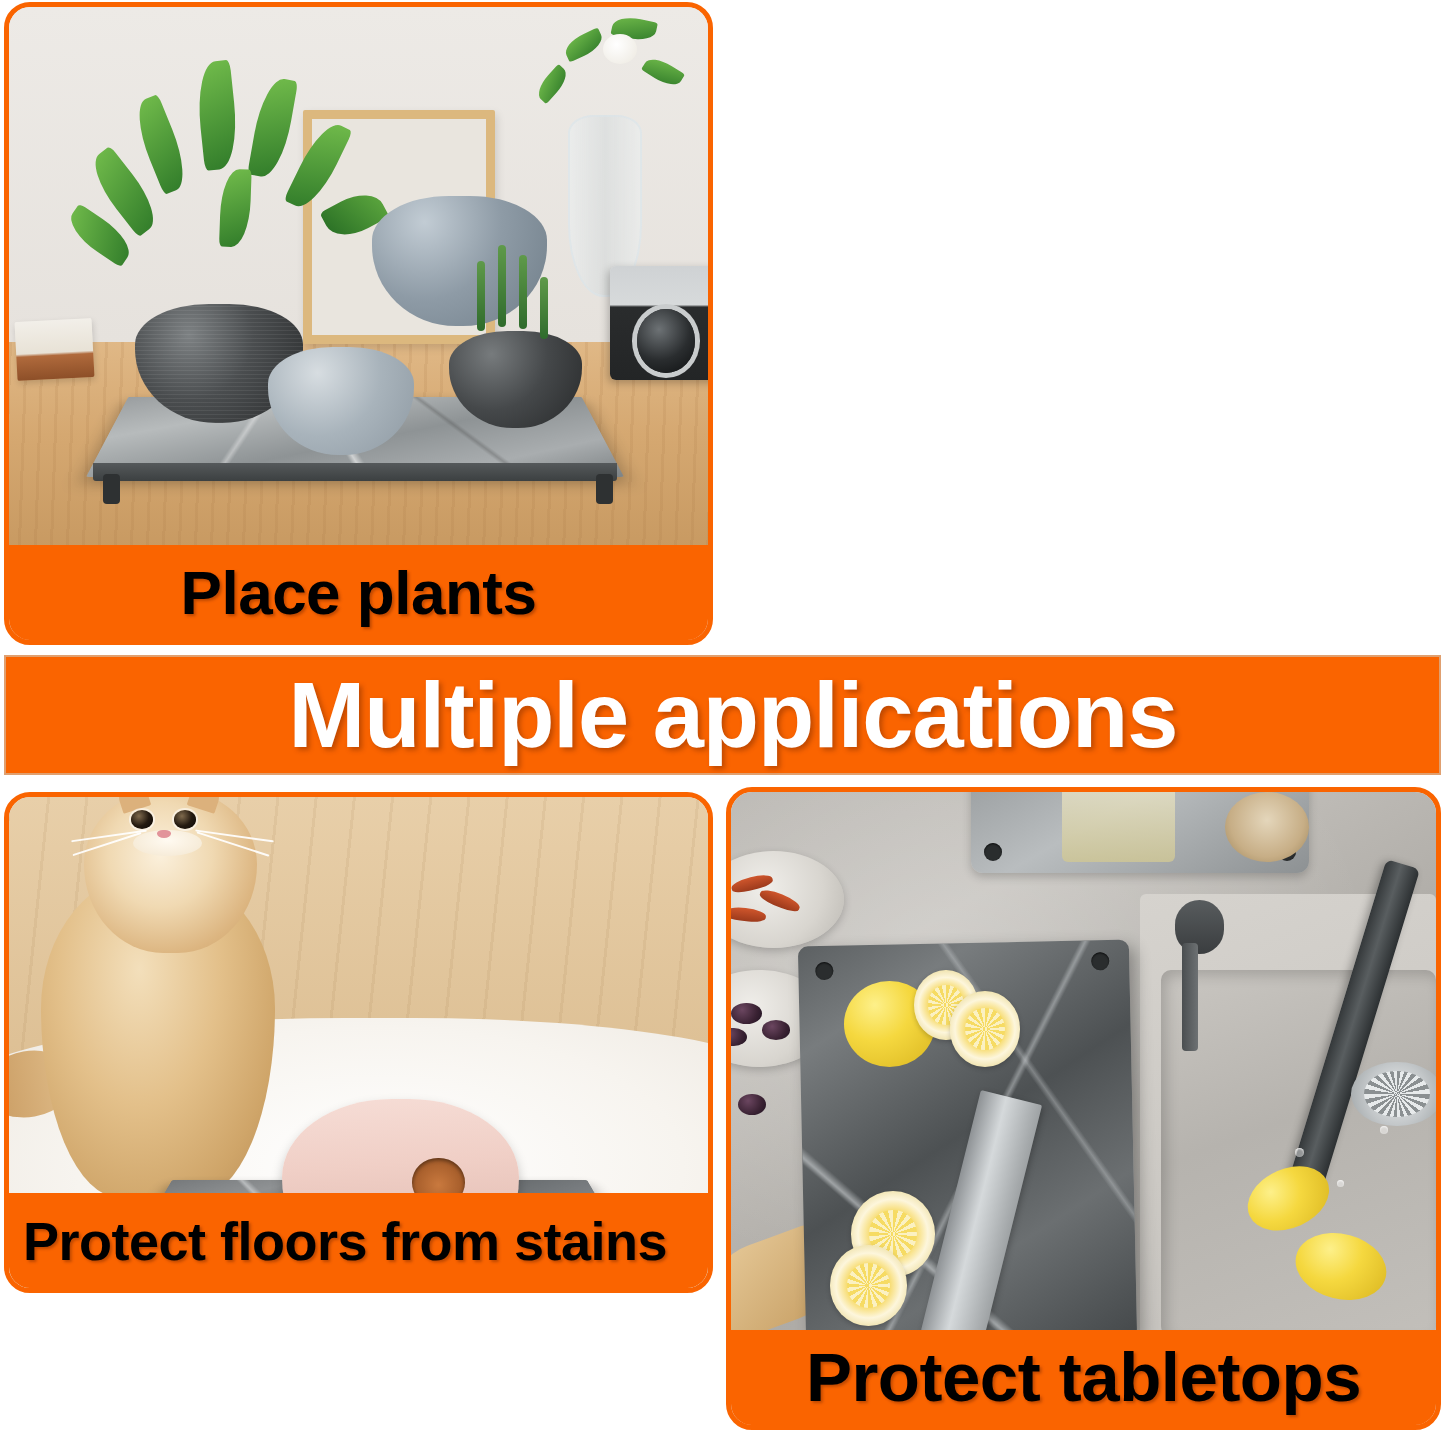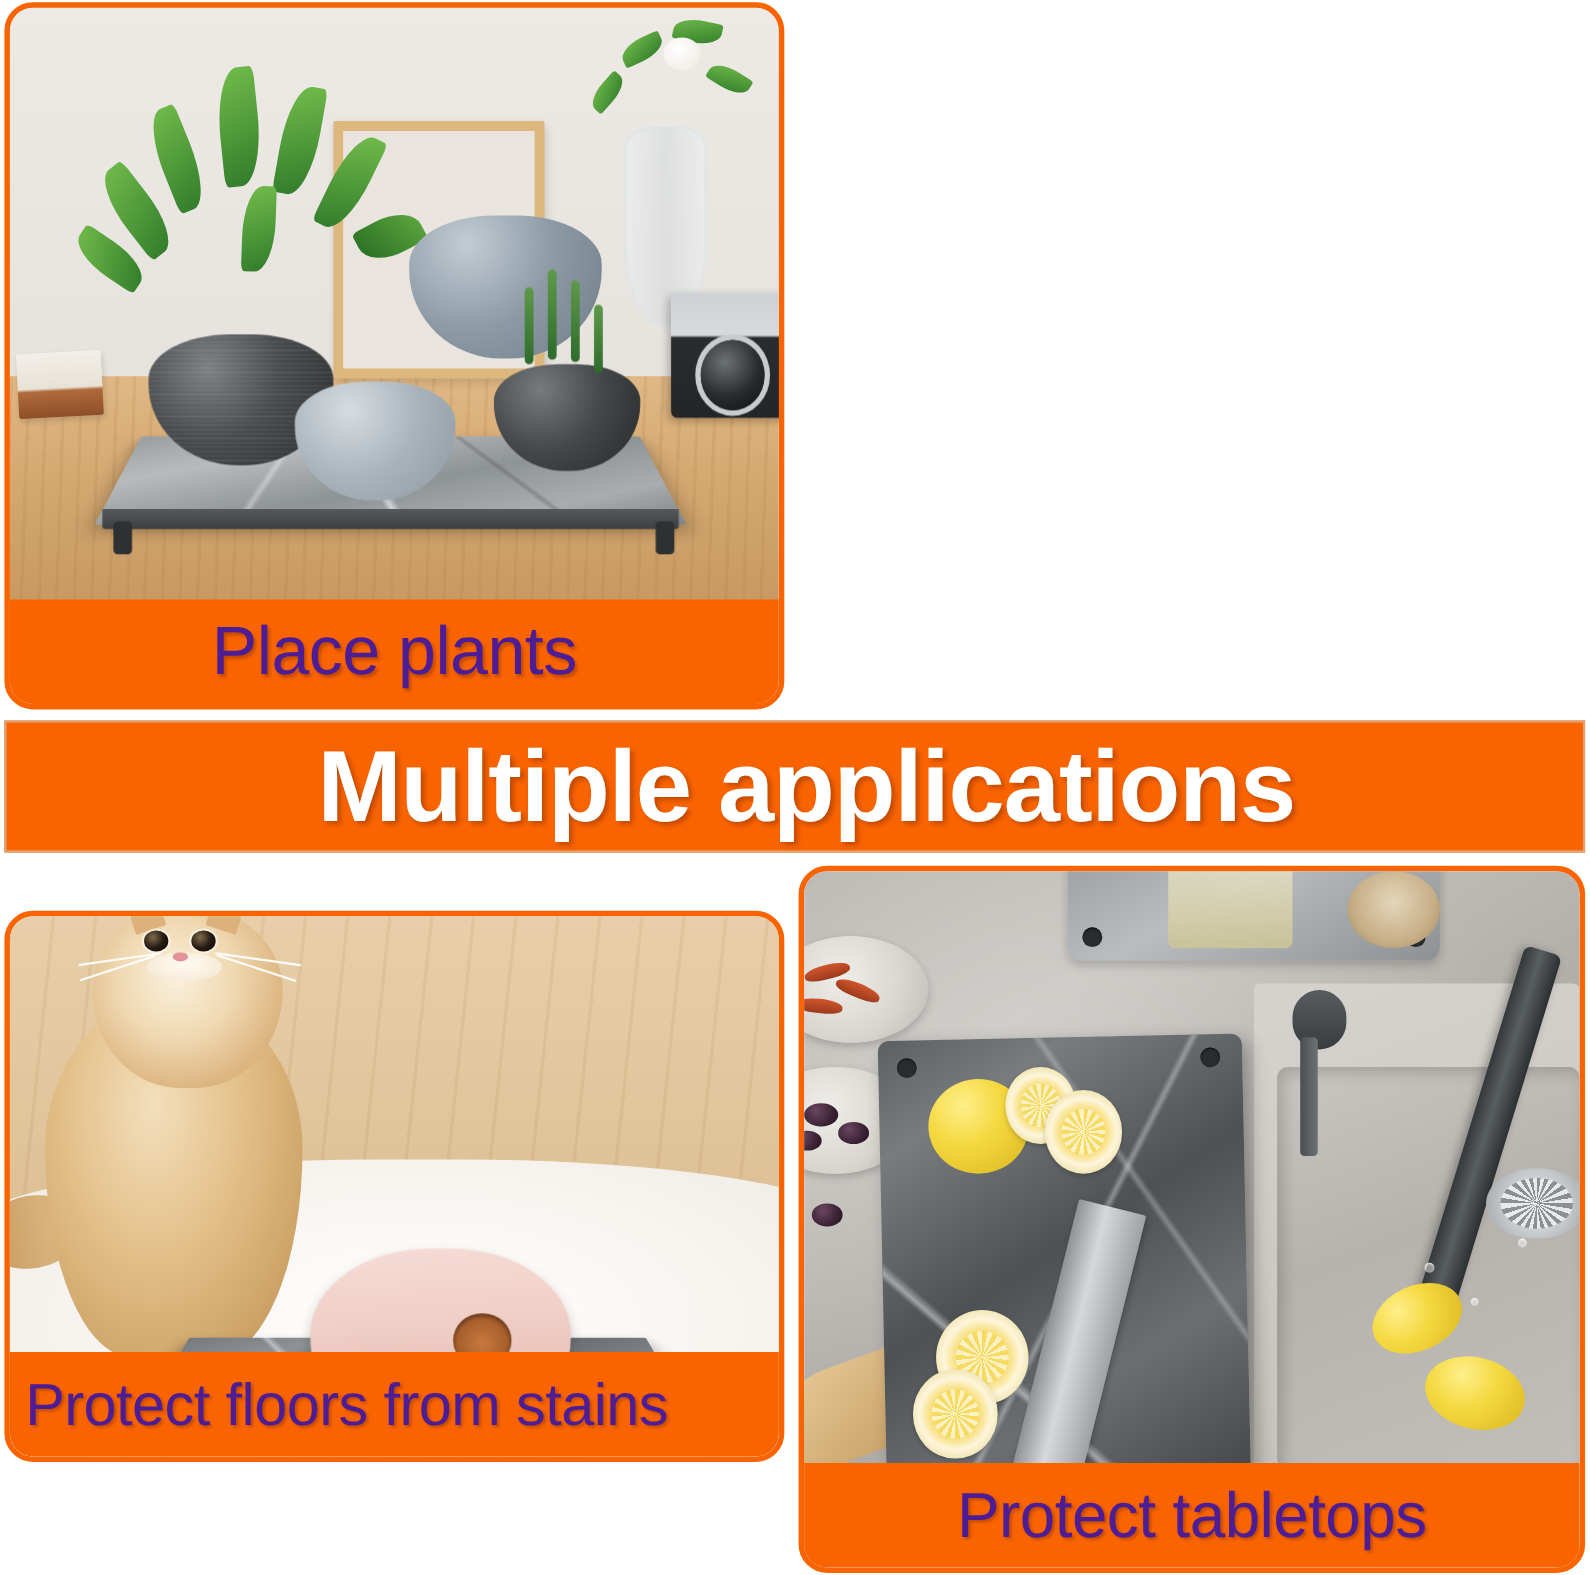--- a/index.html
+++ b/index.html
@@ -17,40 +17,40 @@
     border-radius:26px;
     overflow:hidden;
     background:#e8e8e8;
     box-sizing:border-box;
   }
   .photo{position:absolute;left:0;top:0;right:0;overflow:hidden;}
   .caption{
     position:absolute;left:0;right:0;bottom:0;
     background:#FA6400;
     display:flex;align-items:center;
-    color:#4c1d95;
-    font-weight:normal;
+    color:#000000;
+    font-weight:bold;
     letter-spacing:-0.5px;
     text-shadow:2px 2px 3px rgba(120,40,0,.45);
   }
   .cap-center{justify-content:center;}
   .cap-left{justify-content:flex-start;padding-left:14px;}
   .cap-right{justify-content:flex-end;padding-right:10px;}
 
   
   #p-tl{left:4px;  top:2px;   width:709px; height:643px;}
   #p-tr{left:726px;top:2px;   width:715px; height:643px;}
-  #p-bl{left:4px;  top:828px; width:709px; height:501px;}
+  #p-bl{left:4px;  top:792px; width:709px; height:501px;}
   #p-br{left:726px;top:787px; width:715px; height:643px;}
 
   #p-tl .photo,#p-tr .photo{height:540px;}
   #p-tl .caption,#p-tr .caption{height:95px;font-size:62px;}
   #p-bl .photo,#p-br .photo{height:539px;}
   #p-bl .caption,#p-br .caption{height:95px;font-size:54px;}
-  #p-br .caption{font-size:58px;}
+  #p-br .caption{font-size:69px;}
 
   
   .banner{
     position:absolute;left:4px;top:655px;width:1437px;height:120px;
     background:#FA6400;
     border:2px solid #e0a070;
     box-sizing:border-box;
     display:flex;align-items:center;justify-content:center;
     color:#fff;font-weight:bold;font-size:92px;
     letter-spacing:-1px;

